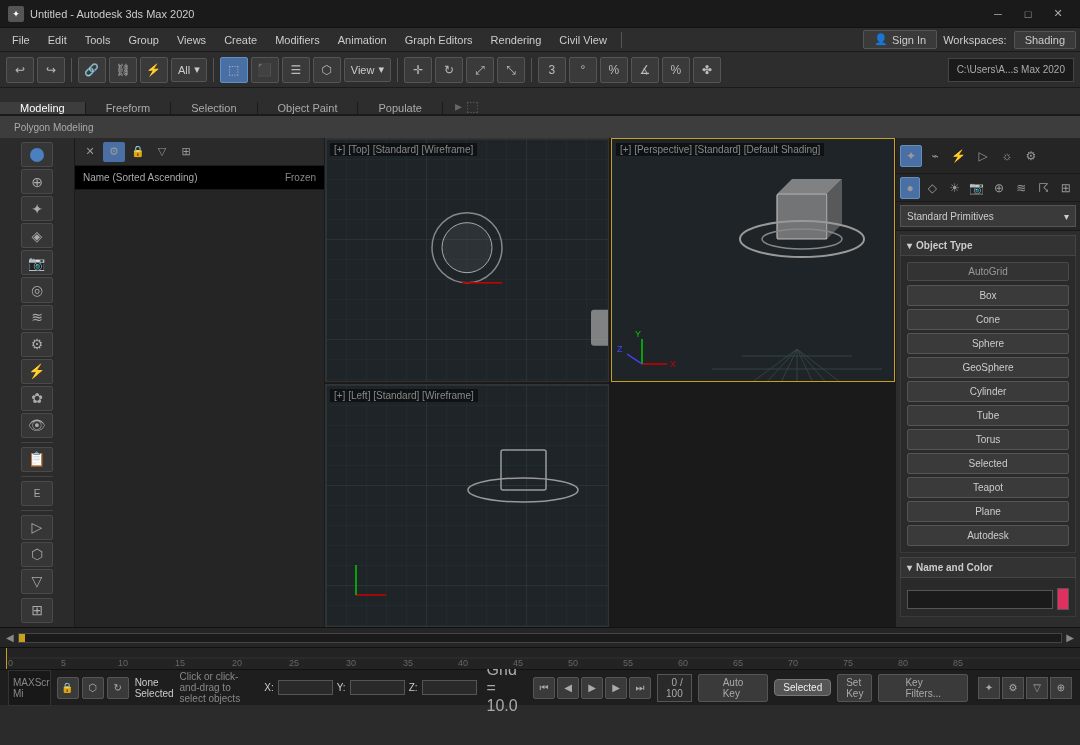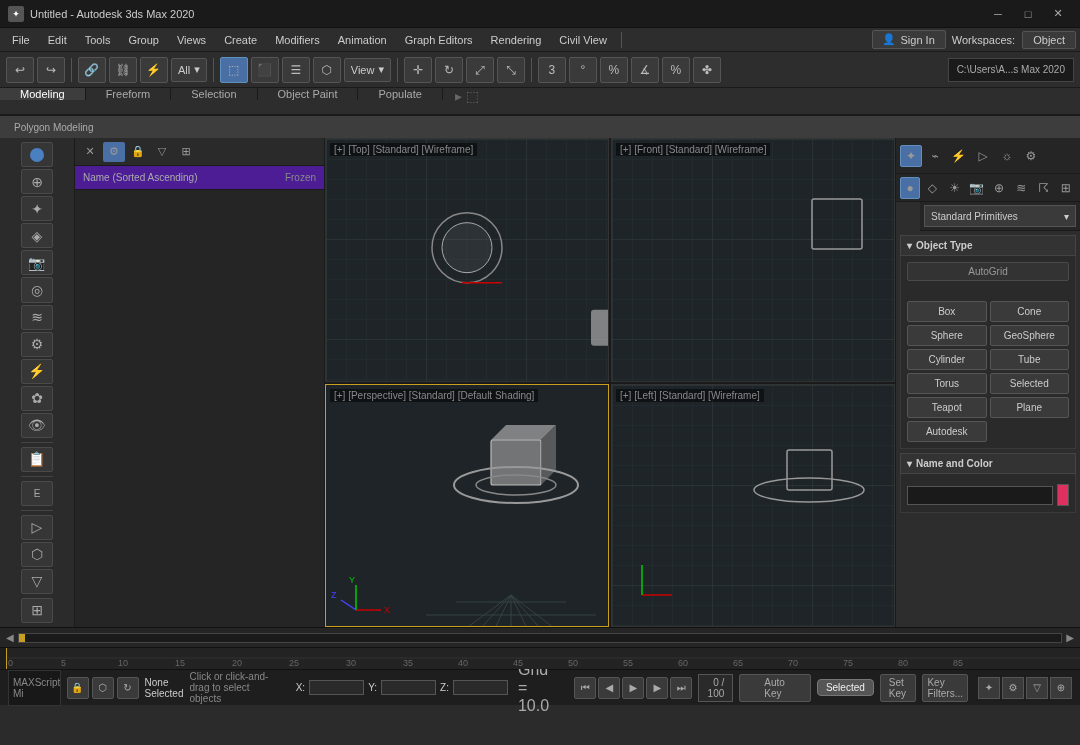--- a/index.html
+++ b/index.html
@@ -22,77 +22,77 @@
 
     
     #toolbar { background: #2d2d2d; height: 36px; display: flex; align-items: center; padding: 0 6px; border-bottom: 1px solid #1a1a1a; gap: 3px; }
     .tb-btn { width: 28px; height: 26px; background: #3a3a3a; border: 1px solid #555; border-radius: 2px; display: flex; align-items: center; justify-content: center; cursor: pointer; color: #bbb; font-size: 12px; }
     .tb-btn.active { background: #4a6fa5; border-color: #6090c0; }
     .tb-separator { width: 1px; height: 24px; background: #555; margin: 0 3px; }
     .tb-dropdown { background: #3a3a3a; border: 1px solid #555; border-radius: 2px; padding: 2px 6px; color: #ccc; font-size: 11px; cursor: pointer; height: 24px; display: flex; align-items: center; gap: 4px; }
     #path-display { background: #1a1a1a; border: 1px solid #444; padding: 2px 8px; color: #aaa; font-size: 10px; height: 24px; display: flex; align-items: center; margin-left: auto; }
 
     
-    #tabbar { background: #2d2d2d; height: 28px; display: flex; align-items: flex-start; border-bottom: 2px solid #1a1a1a; }
+    #tabbar { background: #2d2d2d; height: 28px; display: flex; align-items: flex-end; border-bottom: 2px solid #1a1a1a; }
     .tab { padding: 0 20px; display: flex; align-items: center; cursor: pointer; font-size: 11px; color: #aaa; border-right: 1px solid #1a1a1a; }
     .tab.active { background: #3d3d3d; color: #fff; }
     #subtab-bar { background: #3d3d3d; height: 22px; display: flex; align-items: center; padding: 0 8px; gap: 4px; }
     .subtab-item { font-size: 10px; color: #aaa; padding: 2px 6px; cursor: pointer; }
     
     
     #left-panel { width: 75px; background: #2b2b2b; border-right: 1px solid #1a1a1a; display: flex; flex-direction: column; align-items: center; padding: 4px 0; gap: 2px; }
     .lp-btn { width: 32px; height: 32px; background: #363636; border: 1px solid #4a4a4a; border-radius: 2px; display: flex; align-items: center; justify-content: center; cursor: pointer; color: #aaa; font-size: 14px; }
     .lp-circle { width: 14px; height: 14px; border-radius: 50%; background: #4a7fc1; margin: 2px; }
 
     
     #scene-panel { width: 250px; background: #2d2d2d; border-right: 1px solid #1a1a1a; display: flex; flex-direction: column; }
     #scene-toolbar { background: #2a2a2a; height: 28px; display: flex; align-items: center; padding: 0 4px; gap: 2px; border-bottom: 1px solid #1a1a1a; }
     .sc-btn { width: 22px; height: 20px; display: flex; align-items: center; justify-content: center; cursor: pointer; color: #999; font-size: 11px; border-radius: 2px; }
     .sc-btn.active { background: #4a6fa5; }
-    #scene-header { background: #4c1d95; height: 24px; display: flex; align-items: center; padding: 0 8px; gap: 16px; border-bottom: 1px solid #1a1a1a; }
+    #scene-header { background: #000000; height: 24px; display: flex; align-items: center; padding: 0 8px; gap: 16px; border-bottom: 1px solid #1a1a1a; }
     #scene-content { flex: 1; background: #252525; }
 
     
     #viewports { flex: 1; display: grid; grid-template-columns: 1fr 1fr; grid-template-rows: 1fr 1fr; background: #1a1a1a; gap: 2px; }
     .viewport { background: #1e2426; border: 1px solid #333; position: relative; overflow: hidden; }
     .viewport.active { border: 1px solid #c8a020; }
     .vp-label { position: absolute; top: 4px; left: 4px; font-size: 10px; color: #888; background: rgba(0,0,0,0.5); padding: 1px 4px; }
 
     
     #right-panel { width: 185px; background: #2d2d2d; border-left: 1px solid #1a1a1a; display: flex; flex-direction: column; }
     #rp-icons { background: #252525; height: 36px; display: flex; align-items: center; padding: 0 4px; gap: 2px; border-bottom: 1px solid #1a1a1a; flex-wrap: wrap; }
     .rp-icon { width: 22px; height: 22px; display: flex; align-items: center; justify-content: center; cursor: pointer; color: #999; font-size: 12px; border-radius: 2px; border: 1px solid transparent; }
     .rp-icon.active { background: #4a6fa5; border-color: #6090c0; }
     #rp-row2 { background: #252525; height: 28px; display: flex; align-items: center; padding: 0 4px; gap: 2px; border-bottom: 1px solid #1a1a1a; }
     #rp-dropdown { background: #3a3a3a; border: 1px solid #555; flex: 1; height: 22px; display: flex; align-items: center; padding: 0 6px; font-size: 10px; color: #ccc; cursor: pointer; }
     #rp-content { flex: 1; overflow-y: auto; padding: 4px; }
     .rp-section { margin-bottom: 4px; }
     .rp-section-header { background: #333; padding: 4px 6px; font-size: 10px; font-weight: bold; color: #ccc; display: flex; align-items: center; gap: 4px; cursor: pointer; border: 1px solid #444; }
     .rp-section-content { background: #2a2a2a; border: 1px solid #3a3a3a; border-top: none; padding: 6px; }
-    .obj-type-grid { display: grid; grid-template-columns: 1fr 1fr; gap: 3px; margin-top: 20px; }
+    .obj-type-grid { display: grid; grid-template-columns: 1fr; gap: 3px; margin-top: 4px; }
     .obj-btn { background: #3a3a3a; border: 1px solid #555; padding: 4px 6px; font-size: 10px; color: #ccc; text-align: center; cursor: pointer; border-radius: 2px; }
     .autogrid-btn { background: #333; border: 1px solid #4a4a4a; padding: 3px 10px; font-size: 10px; color: #999; text-align: center; cursor: pointer; margin-bottom: 4px; border-radius: 2px; }
     .name-color-row { display: flex; gap: 4px; align-items: center; margin-top: 4px; }
     .name-input { flex: 1; background: #1a1a1a; border: 1px solid #555; padding: 3px 6px; font-size: 10px; color: #ccc; }
     .color-swatch { width: 22px; height: 22px; background: #e03060; border: 1px solid #555; cursor: pointer; }
 
     
     #bottom-area { background: #252525; height: 36px; display: flex; align-items: center; padding: 0 8px; border-top: 1px solid #1a1a1a; gap: 6px; }
     #timeline-area { background: #1e1e1e; height: 22px; display: flex; align-items: center; border-top: 1px solid #111; position: relative; overflow: hidden; }
     #tl-track { flex: 1; height: 100%; background: #232323; position: relative; overflow: hidden; }
     #status-bar { background: #1e1e1e; height: 36px; display: flex; align-items: center; padding: 0 8px; border-top: 1px solid #111; gap: 6px; font-size: 10px; }
     #maxscript-area { background: #181818; border: 1px solid #333; width: 90px; height: 36px; display: flex; align-items: center; padding: 0 4px; font-size: 10px; color: #888; overflow: hidden; }
     #coords-area { display: flex; gap: 6px; align-items: center; }
     #playback-controls { display: flex; gap: 2px; align-items: center; }
     .pb-btn { width: 22px; height: 22px; background: #3a3a3a; border: 1px solid #555; display: flex; align-items: center; justify-content: center; cursor: pointer; font-size: 10px; color: #aaa; border-radius: 2px; }
     #frame-range { background: #2a2a2a; border: 1px solid #555; padding: 2px 8px; font-size: 10px; color: #aaa; width: 50px; text-align: right; }
     #auto-key-btn { background: #3a3a3a; border: 1px solid #555; padding: 2px 24px; font-size: 10px; color: #aaa; cursor: pointer; border-radius: 2px; }
     #selected-btn { background: #555; border: 1px solid #777; padding: 2px 8px; font-size: 10px; color: #eee; cursor: pointer; border-radius: 4px; }
     #set-key-btn { background: #3a3a3a; border: 1px solid #555; padding: 2px 8px; font-size: 10px; color: #aaa; cursor: pointer; border-radius: 2px; }
-    #key-filters-btn { background: #3a3a3a; border: 1px solid #555; padding: 2px 4px; font-size: 10px; color: #aaa; cursor: pointer; border-radius: 2px; }
+    #key-filters-btn { background: #3a3a3a; border: 1px solid #555; padding: 2px 26px; font-size: 10px; color: #aaa; cursor: pointer; border-radius: 2px; }
     #anim-toolbar { display: flex; gap: 2px; align-items: center; margin-left: auto; }
     .at-btn { width: 22px; height: 22px; background: #3a3a3a; border: 1px solid #555; display: flex; align-items: center; justify-content: center; cursor: pointer; font-size: 10px; color: #aaa; }
 
     
     .grid-svg { width: 100%; height: 100%; }
     #progress-slider { flex: 1; height: 8px; background: #333; border: 1px solid #555; position: relative; cursor: pointer; }
     #progress-fill { width: 0%; height: 100%; background: #4a6fa5; }
   </style>
 </head>
 <body>
@@ -122,21 +122,21 @@
   <span class="menu-item">Rendering</span>
   <span class="menu-item">Civil View</span>
   <span class="menu-separator"></span>
   <div id="signin-area">
     <div id="signin-btn">
       <span>👤</span>
       <span>Sign In</span>
     </div>
     <span>
       <span>Workspaces:</span>
-      <span id="workspace-btn" style="margin-left:4px; background:#3a3a3a; border:1px solid #555; padding:2px 10px; border-radius:2px;">Object</span>
+      <span id="workspace-btn" style="margin-left:4px; background:#3a3a3a; border:1px solid #555; padding:2px 10px; border-radius:2px;">Shading</span>
     </span>
   </div>
 </div>
 
 <div id="toolbar">
 
   <div class="tb-btn" title="Undo">↩</div>
   <div class="tb-btn" title="Redo">↪</div>
   <div class="tb-separator"></div>
 
@@ -253,38 +253,20 @@
 
         <circle cx="50%" cy="45%" r="35" fill="none" stroke="#888" stroke-width="1.5"></circle>
         <circle cx="50%" cy="45%" r="25" fill="rgba(180,180,180,0.1)" stroke="#aaa" stroke-width="1"></circle>
         <rect x="calc(50% - 18px)" y="calc(45% - 18px)" width="36" height="36" rx="3" fill="#aaa" opacity="0.7" transform="translate(142,80)"></rect>
 
         <line x1="50%" y1="45%" x2="calc(50% + 40px)" y2="45%" stroke="#c00" stroke-width="1.5" transform="translate(-5,35)"></line>
         <line x1="50%" y1="45%" x2="50%" y2="calc(45% - 40px)" stroke="#0c0" stroke-width="1.5" transform="translate(145,50)"></line>
       </svg>
     </div>
 
-    <div class="viewport" style="background:#1e2428;">
-      <span class="vp-label">[+] [Front] [Standard] [Wireframe]</span>
-      <svg class="grid-svg">
-        <defs>
-          <pattern id="grid-front" width="20" height="20" patternUnits="userSpaceOnUse">
-            <path d="M 20 0 L 0 0 0 20" fill="none" stroke="#2a3a3a" stroke-width="0.5"></path>
-          </pattern>
-          <pattern id="grid-front-major" width="100" height="100" patternUnits="userSpaceOnUse">
-            <path d="M 100 0 L 0 0 0 100" fill="none" stroke="#354040" stroke-width="0.8"></path>
-          </pattern>
-        </defs>
-        <rect width="100%" height="100%" fill="#1e2428"></rect>
-        <rect width="100%" height="100%" fill="url(#grid-front)"></rect>
-        <rect width="100%" height="100%" fill="url(#grid-front-major)"></rect>
-
-        <rect x="200" y="60" width="50" height="50" rx="2" fill="none" stroke="#999" stroke-width="1.5"></rect>
-      </svg>
-    </div>
 
     <div class="viewport active" style="background:#1e2428;">
       <span class="vp-label">[+] [Perspective] [Standard] [Default Shading]</span>
       <svg class="grid-svg">
         <defs>
           <pattern id="grid-persp" width="25" height="25" patternUnits="userSpaceOnUse">
             <path d="M 25 0 L 0 0 0 25" fill="none" stroke="#2d3d3d" stroke-width="0.5"></path>
           </pattern>
         </defs>
         <rect width="100%" height="100%" fill="#1e2428"></rect>
@@ -365,21 +347,21 @@
       <div class="rp-icon active">●</div>
       <div class="rp-icon">◇</div>
       <div class="rp-icon">☀</div>
       <div class="rp-icon">📷</div>
       <div class="rp-icon">⊕</div>
       <div class="rp-icon">≋</div>
       <div class="rp-icon">☈</div>
       <div class="rp-icon">⊞</div>
     </div>
 
-    <div style="padding:3px 4px; background:#252525; border-bottom:1px solid #1a1a1a;margin-left:24px;">
+    <div style="padding:3px 4px; background:#252525; border-bottom:1px solid #1a1a1a;">
       <div id="rp-dropdown">
         <span>Standard Primitives</span>
         <span style="margin-left:auto;">▾</span>
       </div>
     </div>
 
     <div id="rp-content">
 
       <div class="rp-section">
         <div class="rp-section-header">

